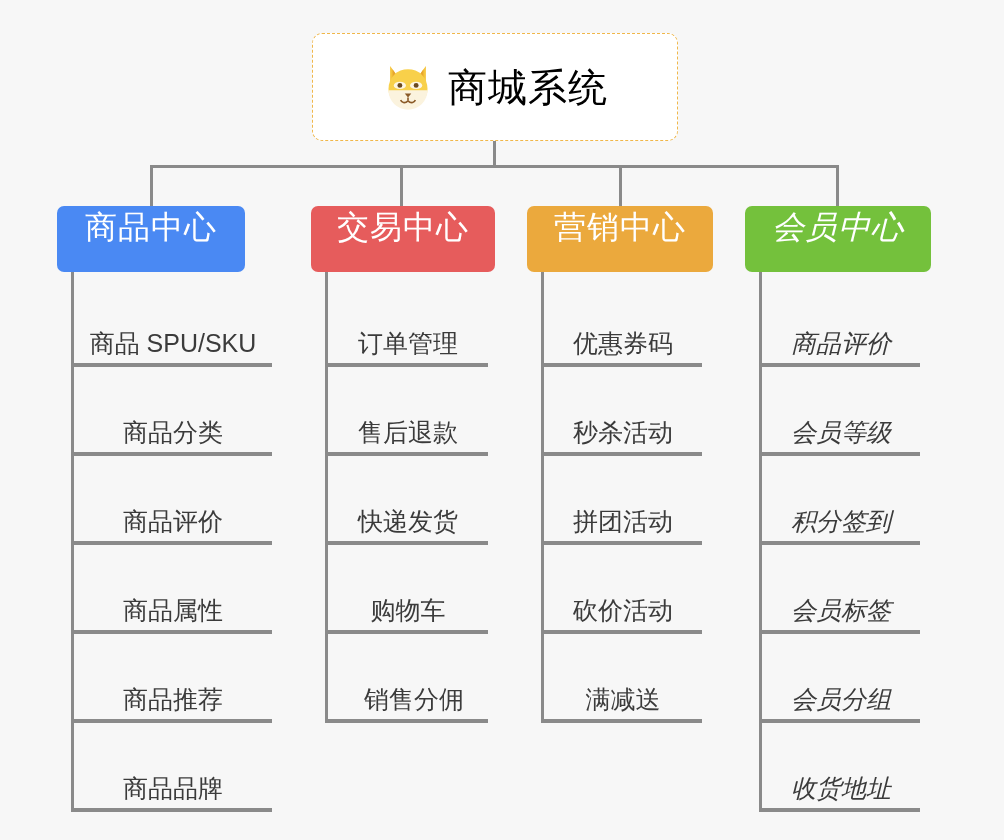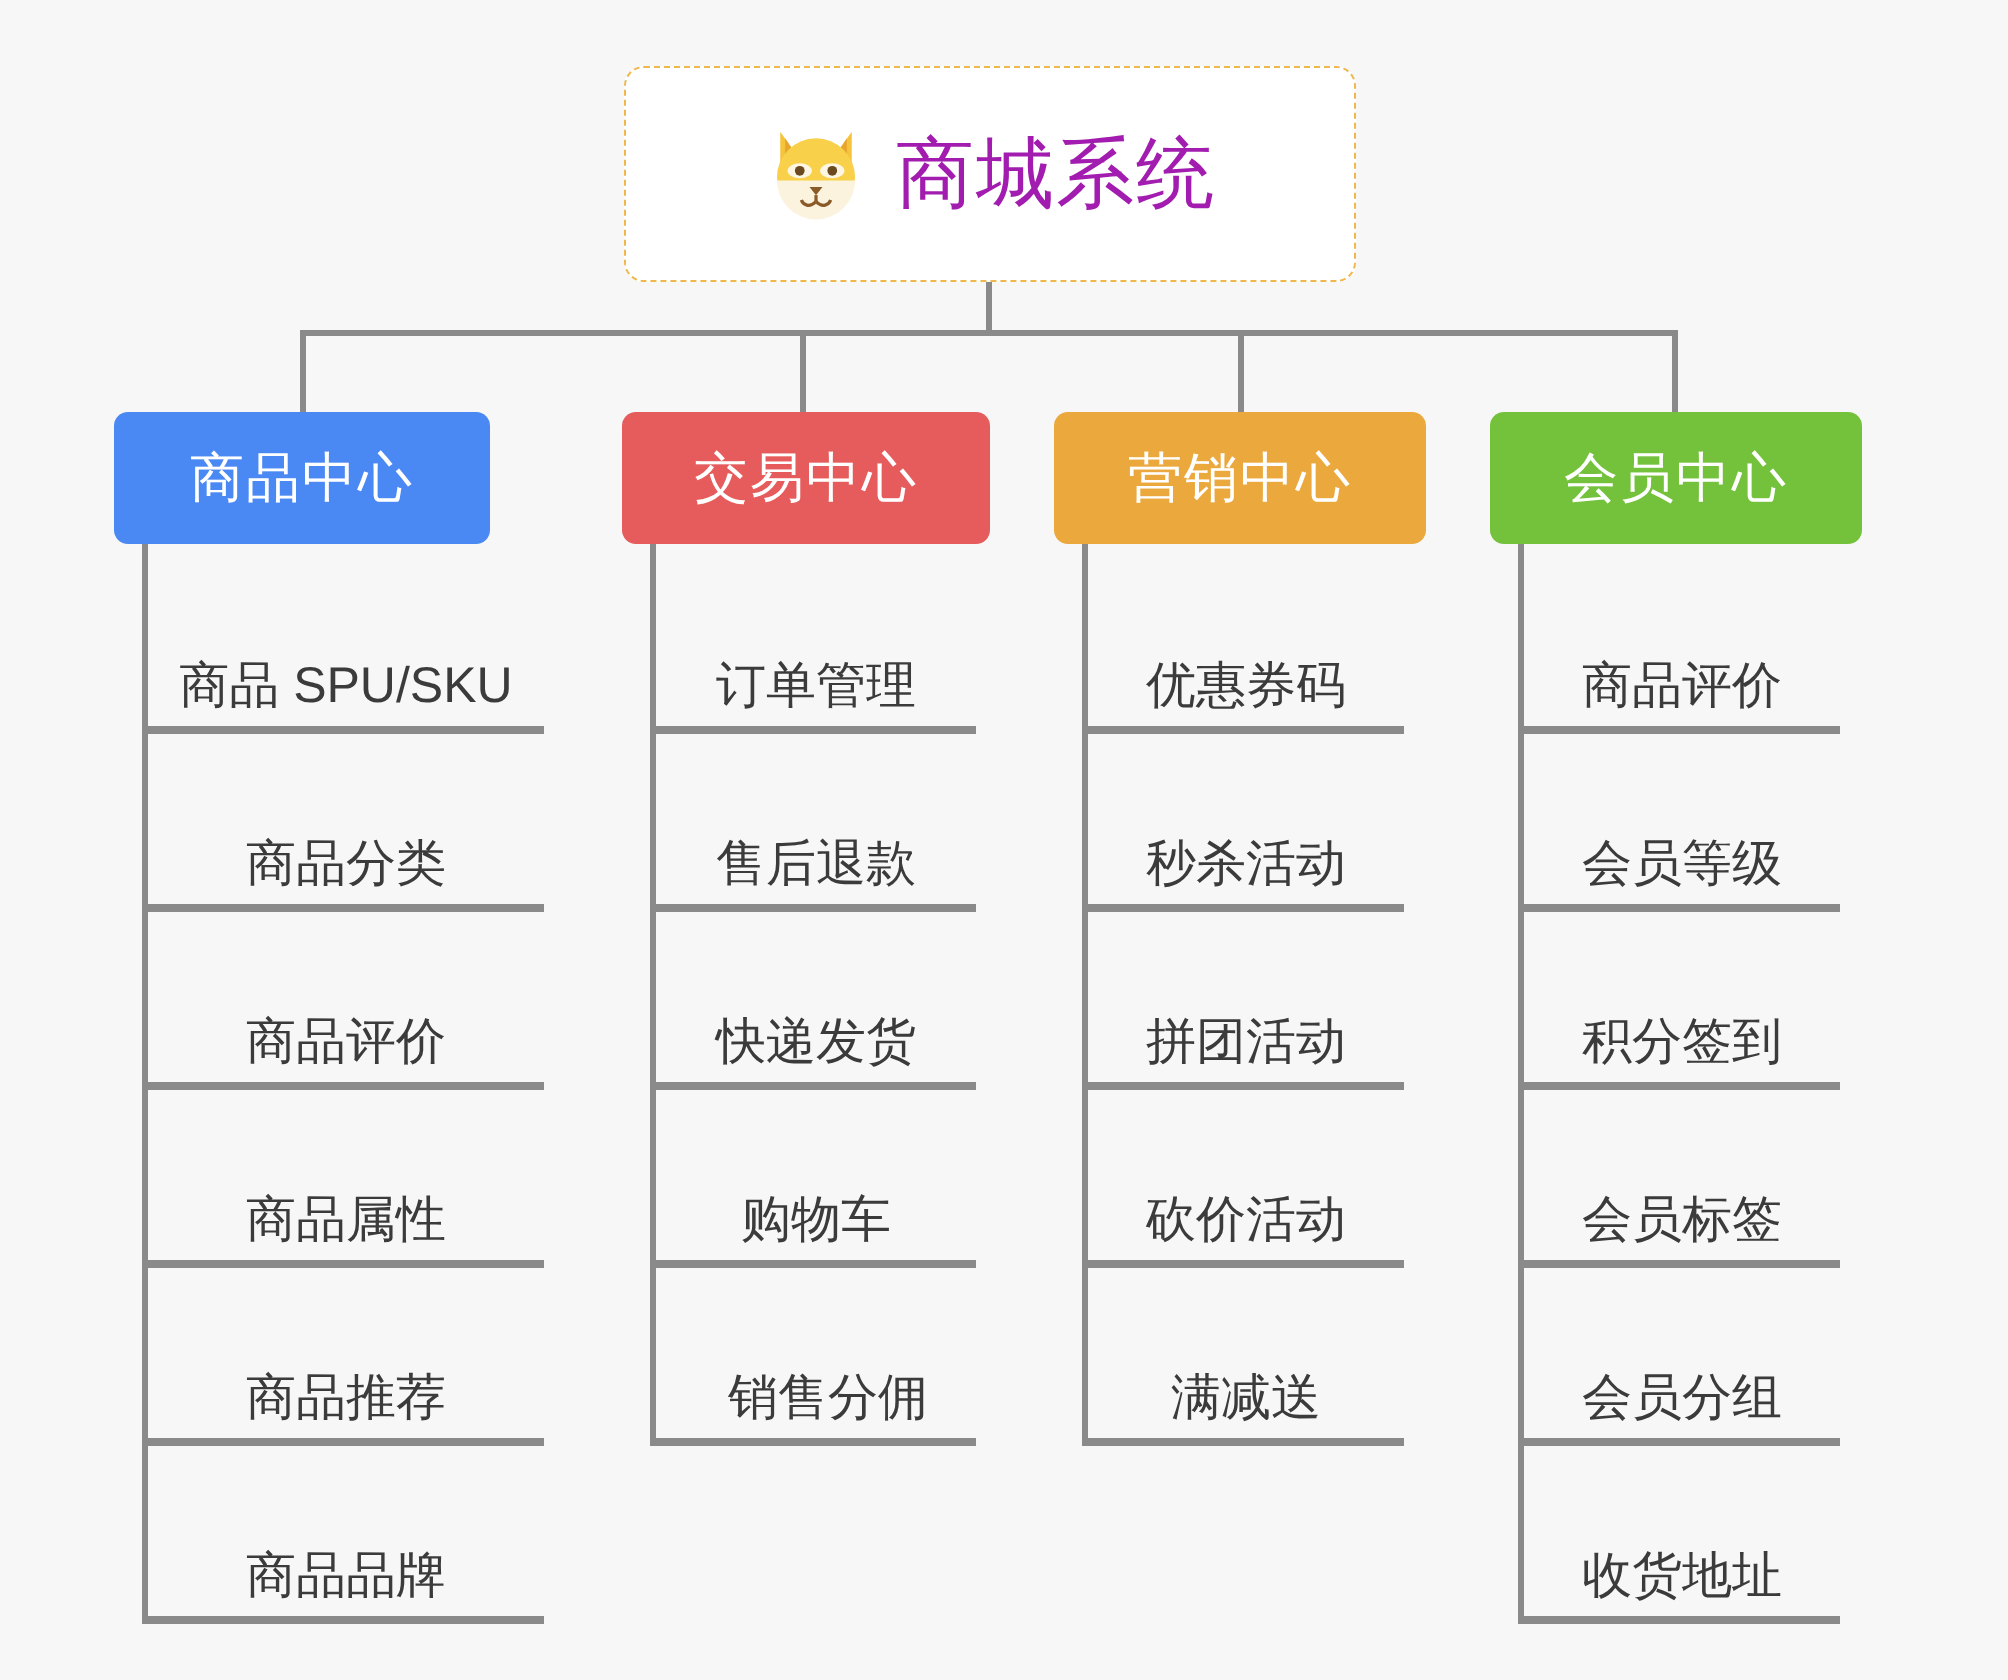--- a/index.html
+++ b/index.html
@@ -79,31 +79,30 @@
   .drop-4 { left: 836px; }
 
   
   .column {
     position: absolute;
     top: 206px;
   }
   .col-1 { left: 57px;  width: 232px; }
   .col-2 { left: 311px; width: 214px; }
   .col-3 { left: 527px; width: 204px; }
-  .col-4 { left: 745px; width: 205px; }
+  .col-4 { left: 745px; width: 205px; font-style: italic; }
 
   .cat-header {
     box-sizing: border-box;
     height: 66px;
     border-radius: 7px;
     display: flex;
-    align-items: center;
     justify-content: center;
     color: #ffffff;
-    font-size: 27px;
+    font-size: 32px;
     letter-spacing: 1px;
     white-space: nowrap;
   }
   .col-1 .cat-header { width: 188px; }
   .col-2 .cat-header { width: 184px; }
   .col-3 .cat-header { width: 186px; }
   .col-4 .cat-header { width: 186px; }
 
   
   .leaf-list {
@@ -151,21 +150,21 @@
       <path d="M8 36 A24 24 0 0 0 56 36 Z" fill="#fbf3de"></path>
       <ellipse cx="22" cy="30" rx="7.5" ry="4.6" fill="#fdf6e3"></ellipse>
       <ellipse cx="42" cy="30" rx="7.5" ry="4.6" fill="#fdf6e3"></ellipse>
       <ellipse cx="22" cy="30" rx="3" ry="3" fill="#6b4a20"></ellipse>
       <ellipse cx="42" cy="30" rx="3" ry="3" fill="#6b4a20"></ellipse>
       <path d="M28 40 L36 40 L32 45 Z" fill="#8a5a28"></path>
       <path d="M32 45 L32 49" stroke="#8a5a28" stroke-width="2" fill="none"></path>
       <path d="M32 49 C28 53 24 51 23 48" stroke="#8a5a28" stroke-width="2" fill="none"></path>
       <path d="M32 49 C36 53 40 51 41 48" stroke="#8a5a28" stroke-width="2" fill="none"></path>
     </svg>
-    <span class="root-title" style="color: #a21caf;">商城系统</span>
+    <span class="root-title" style="color: #000000;">商城系统</span>
   </div>
 
   <div class="conn conn-v-root" style="background: rgb(138, 138, 138);"></div>
   <div class="conn conn-h-bus" style="background: rgb(138, 138, 138);"></div>
   <div class="conn conn-drop drop-1" style="background: rgb(138, 138, 138);"></div>
   <div class="conn conn-drop drop-2" style="background: rgb(138, 138, 138);"></div>
   <div class="conn conn-drop drop-3" style="background: rgb(138, 138, 138);"></div>
   <div class="conn conn-drop drop-4" style="background: rgb(138, 138, 138);"></div>
 
   <div class="column col-1">

